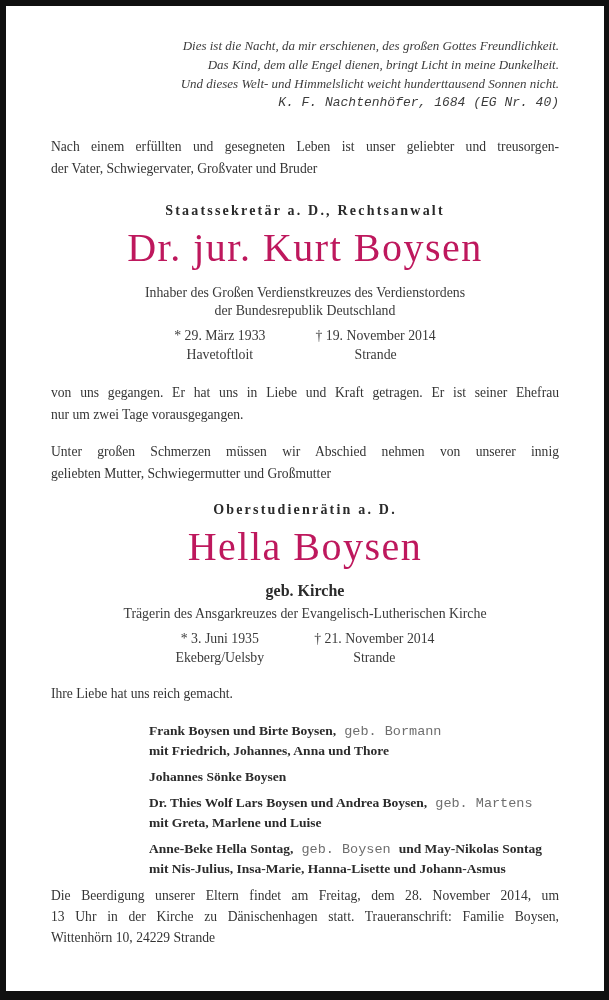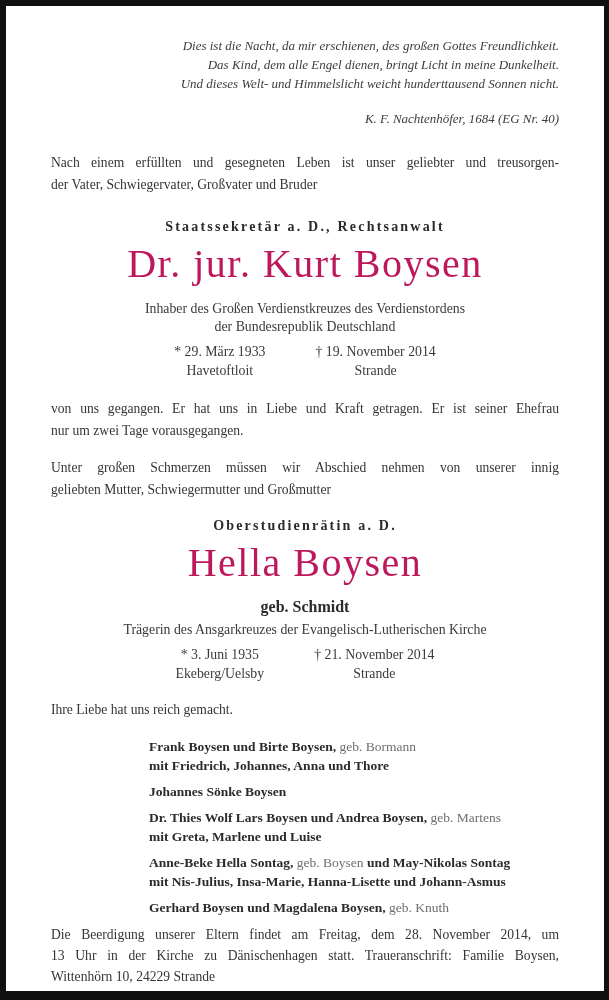--- a/index.html
+++ b/index.html
@@ -15,21 +15,21 @@
     overflow:hidden;
   }
   .quote{
     text-align:right;
     font-style:italic;
     font-size:13px;
     line-height:19px;
     color:#3c3c3c;
     margin-bottom:24px;
   }
-  .quote .attr{margin-top:16px;}
+  .quote .attr{margin-top:0;font-family:Liberation Mono, monospace;}
   .para{font-size:13.6px;line-height:22px;color:#343434;}
   .line{display:block;}
   .just{text-align:justify;text-align-last:justify;}
   .mb22{margin-bottom:22px;}
   .mb15{margin-bottom:15px;}
   .mb16{margin-bottom:16px;}
   .mb18{margin-bottom:18px;}
   .center{text-align:center;}
   .role{
     font-size:14px;font-weight:bold;letter-spacing:2.2px;
@@ -45,21 +45,21 @@
     font-size:13.8px;line-height:19px;margin-top:6px;color:#3a3a3a;
   }
   .date-col{text-align:center;}
   .maiden{
     font-size:16px;font-weight:bold;line-height:20px;
     margin-bottom:4px;color:#2a2a2a;margin-top:2px;
   }
   .family{margin-left:98px;font-size:13.5px;line-height:19px;margin-bottom:6px;}
   .family-entry{margin-bottom:7px;}
   .fb{font-weight:bold;color:#2b2b2b;}
-  .fn{color:#6e6e6e;}
+  .fn{color:#6e6e6e;font-family:Liberation Mono, monospace;}
   .funeral{font-size:13.6px;line-height:21px;}
 </style>
 </head>
 <body>
 
 <div class="paper">
 
   <div class="quote">
     <span class="line">Dies ist die Nacht, da mir erschienen, des großen Gottes Freundlichkeit.</span>
     <span class="line">Das Kind, dem alle Engel dienen, bringt Licht in meine Dunkelheit.</span>
@@ -97,21 +97,21 @@
   </div>
 
   <div class="para mb16">
     <span class="line just">Unter großen Schmerzen müssen wir Abschied nehmen von unserer innig</span>
     <span class="line">geliebten Mutter, Schwiegermutter und Großmutter</span>
   </div>
 
   <div class="center">
     <div class="role">Oberstudienrätin a. D.</div>
     <div class="big-name" style="margin-bottom:10px;">Hella Boysen</div>
-    <div class="maiden">geb. Schmidt</div>
+    <div class="maiden">geb. Kirche</div>
     <div class="honor">
       <span class="line">Trägerin des Ansgarkreuzes der Evangelisch-Lutherischen Kirche</span>
     </div>
     <div class="dates mb16">
       <div class="date-col">
         <span class="line">* 3. Juni 1935</span>
         <span class="line">Ekeberg/Uelsby</span>
       </div>
       <div class="date-col">
         <span class="line">† 21. November 2014</span>
@@ -138,23 +138,20 @@
     <div class="family-entry">
       <div class="line"><span class="fb">Dr. Thies Wolf Lars Boysen und Andrea Boysen,</span><span class="fn"> geb. Martens</span></div>
       <div class="line"><span class="fb">mit Greta, Marlene und Luise</span></div>
     </div>
 
     <div class="family-entry">
       <div class="line"><span class="fb">Anne-Beke Hella Sontag,</span><span class="fn"> geb. Boysen </span><span class="fb">und May-Nikolas Sontag</span></div>
       <div class="line"><span class="fb">mit Nis-Julius, Insa-Marie, Hanna-Lisette und Johann-Asmus</span></div>
     </div>
 
-    <div class="family-entry">
-      <div class="line"><span class="fb">Gerhard Boysen und Magdalena Boysen,</span><span class="fn"> geb. Knuth</span></div>
-    </div>
 
   </div>
 
   <div class="para funeral">
     <span class="line just">Die Beerdigung unserer Eltern findet am Freitag, dem 28. November 2014, um</span>
     <span class="line just">13 Uhr in der Kirche zu Dänischenhagen statt. Traueranschrift: Familie Boysen,</span>
     <span class="line">Wittenhörn 10, 24229 Strande</span>
   </div>
 
 </div>

